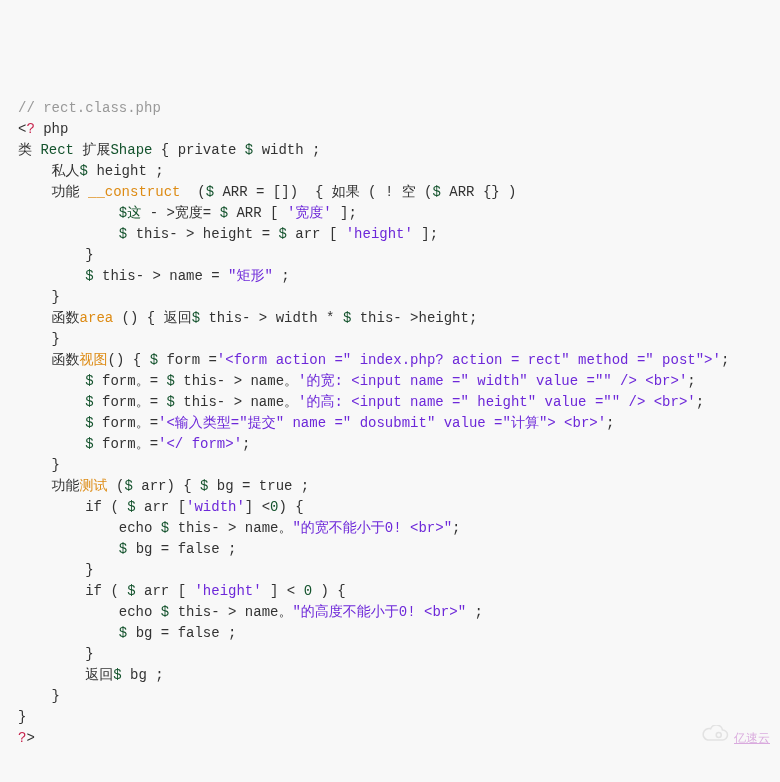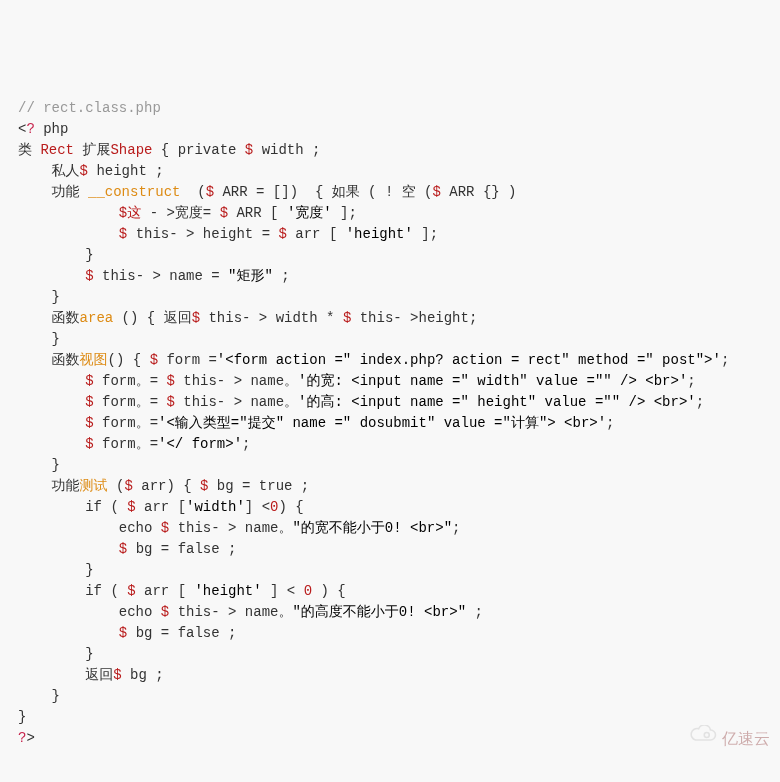--- a/index.html
+++ b/index.html
@@ -8,38 +8,38 @@
       font-size: 14px;
       line-height: 21px;
       background: #f8f8f8;
       color: #333;
       padding: 14px 18px;
       position: relative;
       white-space: pre;
     }
     .comment { color: #999; }
     .tag-open { color: #333; }
-    .blue { color: #b91c1c; margin-top: 28px; }
+    .blue { color: #14532d; margin-top: 28px; }
     .red { color: #c7254e; }
     .name-orange { color: #dd8b14; text-align: right; }
-    .str { color: #000000; text-align: center; }
+    .str { color: #6d28d9; text-align: center; }
     .watermark {
       position: fixed;
       right: 10px;
       bottom: 10px;
       opacity: 0.35;
       font-family: sans-serif;
       color: #aaa;
       display: flex;
       align-items: center;
       gap: 4px;
       pointer-events: none;
     }
     .watermark svg { width: 30px; height: 20px; }
-    .watermark-text { font-size: 16px; color: #7f1d1d; }
+    .watermark-text { font-size: 12px; color: #a21caf; text-decoration: underline; }
     .line { display: block; }
   </style>
 </head>
 <body>
 
 
 
 <div><span class="line"><span class="comment">// rect.class.php</span></span><span class="line"><span><span class="tag-open">&lt;</span><span class="red">?</span><span class="tag-open"> php</span></span></span><span class="line"><span>类 </span><span class="blue">Rect</span><span> 扩展</span><span class="blue">Shape</span><span> { private </span><span class="blue">$</span><span> width ;</span></span><span class="line"><span>    私人</span><span class="blue">$</span><span> height ;</span></span><span class="line"><span>    功能 </span><span class="name-orange">__construct </span><span> (</span><span class="blue">$</span><span> ARR = [])  { 如果 ( ! 空 (</span><span class="blue">$</span><span> ARR {} )</span></span><span class="line"><span>            </span><span class="blue">$这</span><span> - &gt;宽度= </span><span class="blue">$</span><span> ARR [ </span><span class="str">'宽度'</span><span> ];</span></span><span class="line"><span>            </span><span class="blue">$</span><span> this- &gt; height = </span><span class="blue">$</span><span> arr [ </span><span class="str">'height'</span><span> ];</span></span><span class="line"></span><span class="line"></span><span class="line">        }</span><span class="line"><span>        </span><span class="blue">$</span><span> this- &gt; name = </span><span class="str">"矩形"</span><span> ;</span></span><span class="line">    }</span><span class="line"><span>    函数</span><span class="name-orange">area</span><span> () { 返回</span><span class="blue">$</span><span> this- &gt; width * </span><span class="blue">$</span><span> this- &gt;height;</span></span><span class="line"></span><span class="line">    }</span><span class="line"><span>    函数</span><span class="name-orange">视图</span><span>() { </span><span class="blue">$</span><span> form =</span><span class="str">'&lt;form action =" index.php? action = rect" method =" post"&gt;'</span><span>;</span></span><span class="line"><span>        </span><span class="blue">$</span><span> form。= </span><span class="blue">$</span><span> this- &gt; name。</span><span class="str">'的宽: &lt;input name =" width" value ="" /&gt; &lt;br&gt;'</span><span>;</span></span><span class="line"><span>        </span><span class="blue">$</span><span> form。= </span><span class="blue">$</span><span> this- &gt; name。</span><span class="str">'的高: &lt;input name =" height" value ="" /&gt; &lt;br&gt;'</span><span>;</span></span><span class="line"><span>        </span><span class="blue">$</span><span> form。=</span><span class="str">'&lt;输入类型="提交" name =" dosubmit" value ="计算"&gt; &lt;br&gt;'</span><span>;</span></span><span class="line"><span>        </span><span class="blue">$</span><span> form。=</span><span class="str">'&lt;/ form&gt;'</span><span>;</span></span><span class="line"></span><span class="line"></span><span class="line">    }</span><span class="line"><span>    功能</span><span class="name-orange">测试 </span><span>(</span><span class="blue">$</span><span> arr) { </span><span class="blue">$</span><span> bg = true ;</span></span><span class="line"><span>        if ( </span><span class="blue">$</span><span> arr [</span><span class="str">'width'</span><span>] &lt;</span><span class="blue">0</span><span>) {</span></span><span class="line"><span>            echo </span><span class="blue">$</span><span> this- &gt; name。</span><span class="str">"的宽不能小于0! &lt;br&gt;"</span><span>;</span></span><span class="line"><span>            </span><span class="blue">$</span><span> bg = false ;</span></span><span class="line"></span><span class="line">        }</span><span class="line"><span>        if ( </span><span class="blue">$</span><span> arr [ </span><span class="str">'height'</span><span> ] &lt; </span><span class="blue">0</span><span> ) {</span></span><span class="line"><span>            echo </span><span class="blue">$</span><span> this- &gt; name。</span><span class="str">"的高度不能小于0! &lt;br&gt;"</span><span> ;</span></span><span class="line"><span>            </span><span class="blue">$</span><span> bg = false ;</span></span><span class="line">        }</span><span class="line"><span>        返回</span><span class="blue">$</span><span> bg ;</span></span><span class="line">    }</span><span class="line">}</span><span class="line"><span class="red">?</span><span>&gt;</span></span></div>
 
 <div class="watermark">

